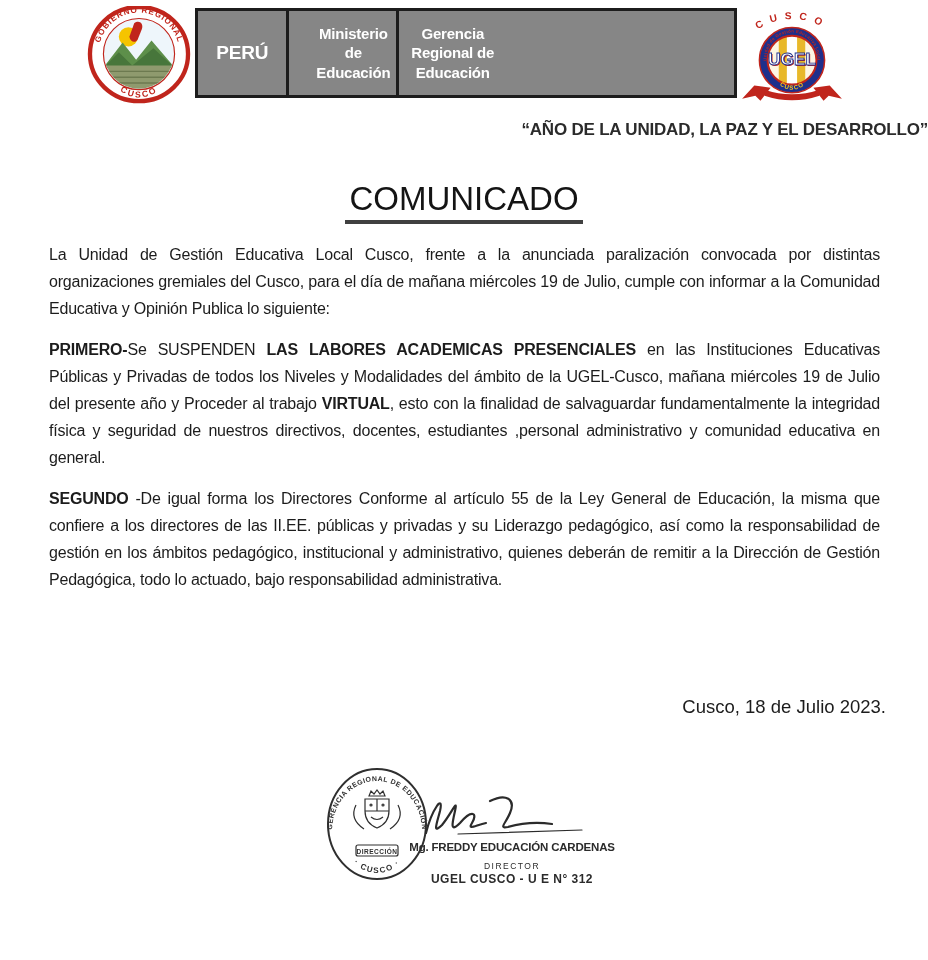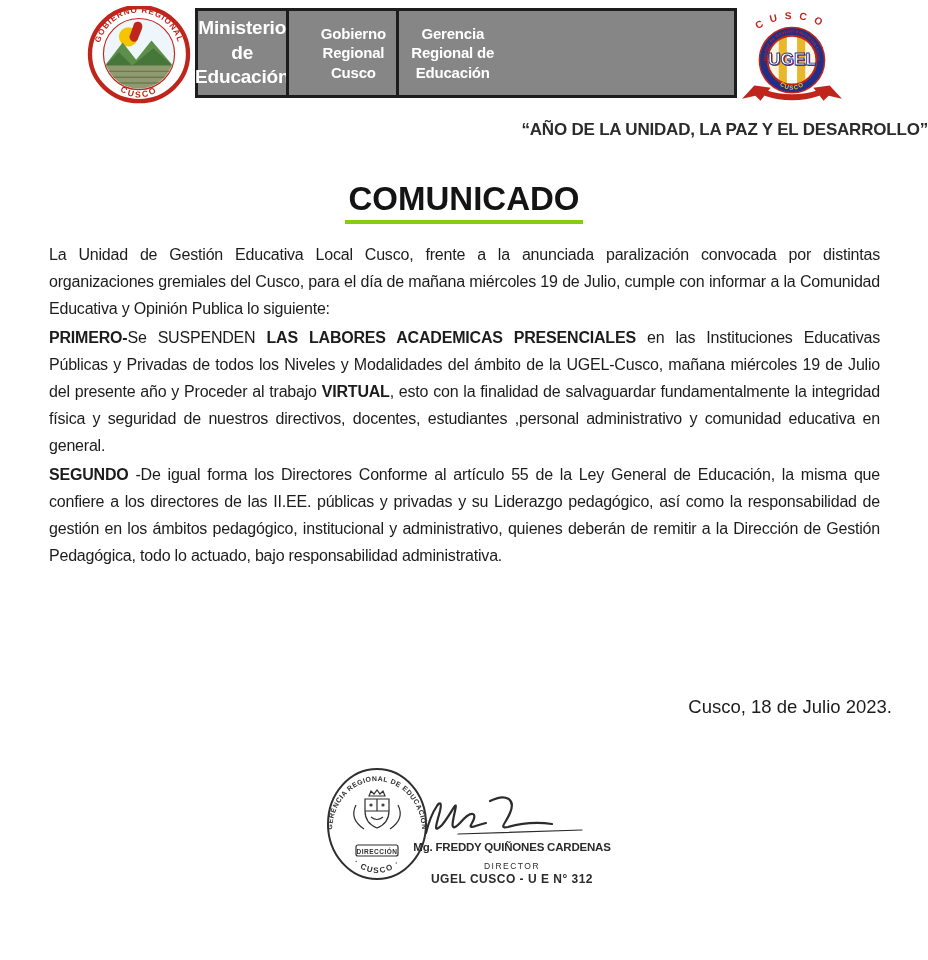--- a/index.html
+++ b/index.html
@@ -26,33 +26,33 @@
   .cell:nth-child(4){width:24%;font-size:14.5px;}
   .cell:nth-child(5){width:18.5%;font-size:15.5px;}
   .ugel-logo{position:absolute;left:736px;top:4px;width:112px;height:97px;}
   
   .slogan{
     position:absolute;left:0;top:120px;width:100%;text-align:right;
     font-weight:bold;font-size:17px;color:#2b2b2b;letter-spacing:-0.2px;
   }
   .title-row{position:absolute;left:0;top:180px;width:100%;text-align:center;}
   .title-row span{
-    display:inline-block;font-weight:bold;font-size:33px;letter-spacing:0px;
-    color:#141414;border-bottom:4px solid #84cc16;padding:0 4px 2px;
+    display:inline-block;font-weight:normal;font-size:33px;letter-spacing:0px;
+    color:#141414;border-bottom:4px solid #404040;padding:0 4px 2px;
   }
   
   .doc-body{position:absolute;left:49px;top:241px;width:831px;}
   .doc-body p{
     margin:0;text-align:justify;font-size:16px;line-height:27px;
     letter-spacing:-0.2px;color:#1c1c1c;
   }
-  .doc-body p + p{margin-top:2px;}
+  .doc-body p + p{margin-top:14px;}
   .doc-body .b{font-weight:bold;}
   .dateline{
-    position:absolute;top:696px;right:36px;font-size:18.5px;color:#1c1c1c;
+    position:absolute;top:696px;right:42px;font-size:18.5px;color:#1c1c1c;
   }
   
   .stamp{position:absolute;left:325px;top:764px;width:104px;height:120px;}
   .office{position:absolute;left:409px;top:769px;width:215px;color:#3a3a3a;}
   .office .l1{font-size:9.5px;font-weight:bold;letter-spacing:-0.1px;}
   .office .l2{font-size:8px;font-weight:bold;letter-spacing:-0.1px;margin-top:1px;}
   .sig-scrawl{position:absolute;left:420px;top:789px;width:170px;height:52px;}
   .sig-block{position:absolute;left:397px;top:841px;width:230px;text-align:center;color:#2b2b2b;}
   .sig-block .name{font-size:11.5px;font-weight:bold;letter-spacing:-0.2px;}
   .sig-block .role{font-size:8.5px;letter-spacing:1.5px;margin-top:8px;}
@@ -83,22 +83,22 @@
     </g>
     <text font-size="8.5" font-weight="bold" fill="#c0251c" letter-spacing="1">
       <textPath href="#sealTop" startOffset="50%" text-anchor="middle">GOBIERNO REGIONAL</textPath>
     </text>
     <text font-size="9" font-weight="bold" fill="#c0251c" letter-spacing="2">
       <textPath href="#sealBot" startOffset="50%" text-anchor="middle">CUSCO</textPath>
     </text>
   </svg>
 
   <div class="strip">
+    <div class="cell">PERÚ</div>
     <div class="cell">Ministerio de Educación</div>
-    <div class="cell">Gobierno Regional Cusco</div>
     <div class="cell">Gerencia Regional de Educación</div>
   </div>
 
   <svg class="ugel-logo" viewBox="0 0 110 95">
     <defs>
       <clipPath id="ugelclip">
           <circle cx="55" cy="55" r="24"></circle>
         </clipPath>
       <path id="ugelTop" d="M 14,32 A 48,36 0 0 1 96,32"></path>
       <path id="ugelRing" d="M 31,60 A 25,25 0 1 1 79,60"></path>
@@ -170,18 +170,18 @@
 
   <svg class="sig-scrawl" viewBox="0 0 170 52">
     <g stroke="#2b2b2b" fill="none" stroke-linecap="round">
       <path stroke-width="2.2" d="M 6,44 C 12,20 24,4 20,22 C 17,34 12,46 22,36 C 32,24 38,8 35,22 C 32,35 30,44 40,34 C 52,20 58,24 52,34 C 47,42 56,36 66,34"></path>
       <path stroke-width="2.2" d="M 70,12 C 86,4 96,10 90,24 C 86,34 78,40 88,38 C 102,34 118,33 132,35"></path>
       <path stroke-width="1.2" d="M 38,45 L 162,41"></path>
     </g>
   </svg>
 
   <div class="sig-block">
-    <div class="name">Mg. FREDDY QUIÑONES CARDENAS</div>
+    <div class="name">Mg. FREDDY EDUCACIÓN CARDENAS</div>
     <div class="role">DIRECTOR</div>
     <div class="org">UGEL CUSCO - U E  N° 312</div>
   </div>
 
 </div>
 
 </body></html>

